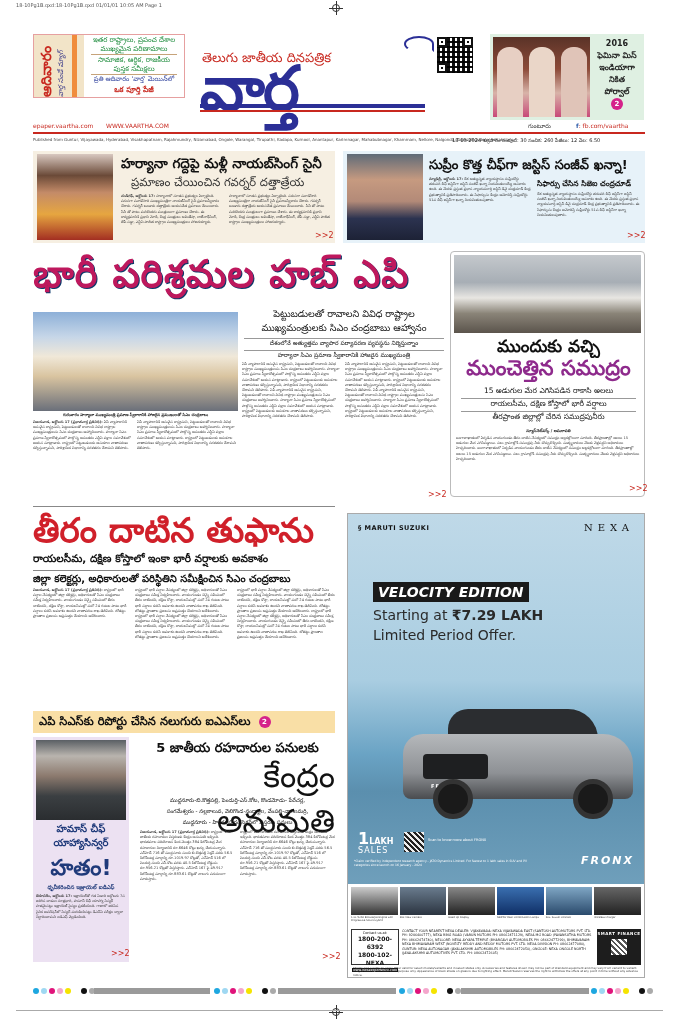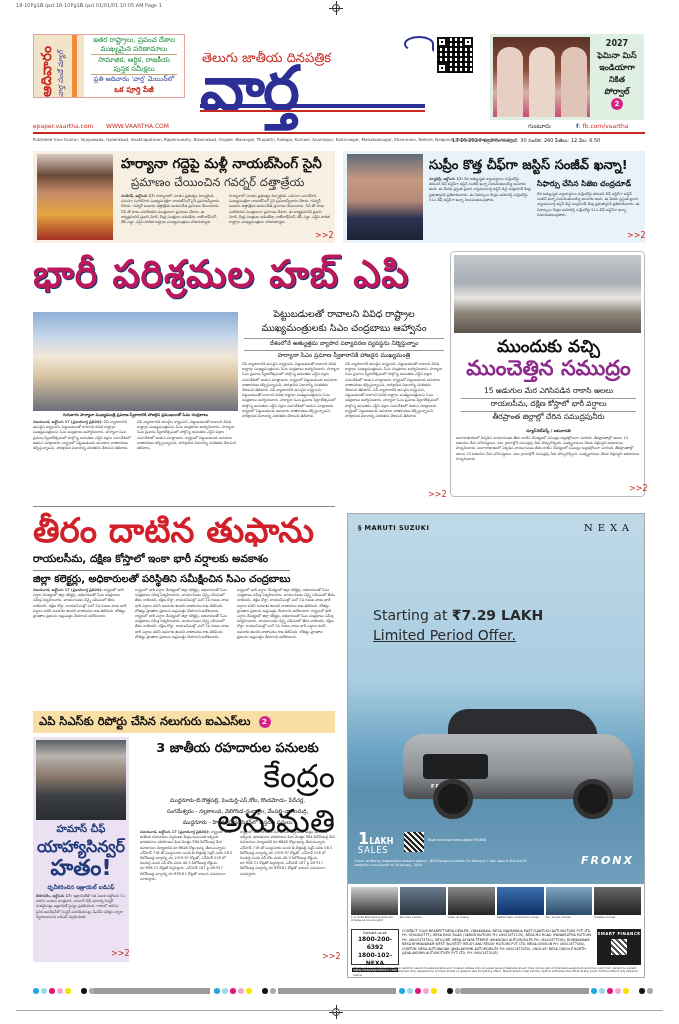--- a/index.html
+++ b/index.html
@@ -80,37 +80,37 @@
   .cyclone-headline { position: absolute; left: 33px; top: 510px; font-size: 34px; font-weight: bold; color: #d0202a; white-space: nowrap; }
   .cyclone-sub1 { position: absolute; left: 33px; top: 552px; font-size: 10.5px; color: #111; font-weight: bold; white-space: nowrap; }
   .cyclone-sub2 { position: absolute; left: 33px; top: 570px; font-size: 10px; color: #111; font-weight: bold; white-space: nowrap; border-top: 1px solid #888; padding-top: 2px; }
 
   .ias-bar { position: absolute; left: 33px; top: 711px; width: 302px; height: 22px; background: #f9dfa6; font-size: 11.5px; font-weight: bold; color: #111; padding: 3px 6px; white-space: nowrap; }
   .ias-bar .badge { display: inline-block; width: 12px; height: 12px; border-radius: 50%; background: #d5238a; color: #fff; font-size: 7px; line-height: 12px; text-align: center; vertical-align: middle; margin-left: 4px; }
 
   .hamas-box { left: 33px; top: 737px; width: 96px; height: 225px; background: #ece1f2; }
   .sinwar-photo { left: 3px; top: 3px; width: 90px; height: 80px; background: linear-gradient(180deg, #5a5f64 0%, #b9b4ae 20%, #8c7a6e 45%, #3b3f42 70%, #2a2d30 100%); }
   .hamas-h1 { position: absolute; left: 0; width: 96px; text-align: center; top: 86px; font-size: 10px; font-weight: bold; color: #1f3a7a; }
-  .hamas-h2 { position: absolute; left: 0; width: 96px; text-align: center; top: 100px; font-size: 16px; font-weight: bold; color: #1f3a7a; }
+  .hamas-h2 { position: absolute; left: 0; width: 96px; text-align: center; top: 100px; font-size: 10px; font-weight: bold; color: #1f3a7a; }
   .hamas-h3 { position: absolute; left: 0; width: 96px; text-align: center; top: 118px; font-size: 22px; font-weight: bold; color: #1f3a7a; }
   .hamas-deck { position: absolute; left: 0; width: 96px; text-align: center; top: 147px; font-size: 5.5px; font-weight: bold; color: #1f3a7a; }
 
   .highway-h1 { position: absolute; left: 140px; top: 740px; width: 195px; text-align: center; font-size: 13px; font-weight: bold; color: #111; }
   .highway-h2 { position: absolute; left: 140px; top: 757px; width: 195px; text-align: right; font-size: 32px; font-weight: normal; color: #111; }
   .highway-deck { position: absolute; left: 140px; width: 195px; text-align: center; font-size: 5.5px; color: #111; white-space: nowrap; }
 
   
   .ad { position: absolute; left: 347px; top: 513px; width: 298px; height: 465px; border: 1px solid #aaa; background: #fff; overflow: hidden; }
   .ad-hero { position: absolute; left: 0; top: 0; width: 296px; height: 370px; background: linear-gradient(180deg, #bfd9e8 0%, #a9cde1 45%, #6aa3c4 65%, #5b8fae 75%, #6f9fbb 100%); }
   .ad-brand { position: absolute; left: 10px; top: 10px; font-size: 6.5px; font-weight: bold; color: #111; letter-spacing: 0.5px; }
   .ad-nexa { position: absolute; right: 10px; top: 8px; font-size: 10px; color: #111; letter-spacing: 5px; font-family: "DejaVu Serif", serif; }
   .ad-velocity { position: absolute; left: 25px; top: 68px; background: #1a1a1a; color: #fff; font-size: 14px; font-weight: bold; font-style: italic; padding: 2px 5px; white-space: nowrap; }
   .ad-starting { position: absolute; left: 25px; top: 93px; font-size: 14px; color: #2a2a2a; white-space: nowrap; }
   .ad-starting b { font-weight: bold; }
-  .ad-limited { position: absolute; left: 25px; top: 113px; font-size: 14px; color: #2a2a2a; white-space: nowrap; text-decoration: underline; }
+  .ad-limited { position: absolute; left: 25px; top: 113px; font-size: 14px; color: #2a2a2a; white-space: nowrap; }
   .car { position: absolute; left: 55px; top: 195px; width: 230px; height: 110px; }
   .car-body { position: absolute; left: 0; top: 25px; width: 230px; height: 65px; background: linear-gradient(180deg, #b5b8bb 0%, #8e9195 60%, #4a4c4f 100%); border-radius: 20px 30px 8px 8px; }
   .car-roof { position: absolute; left: 45px; top: 0; width: 150px; height: 35px; background: #2b2d30; border-radius: 20px 30px 0 0; }
   .car-grille { position: absolute; left: 20px; top: 45px; width: 65px; height: 25px; background: #1e1f21; border-radius: 4px; }
   .car-wheel { position: absolute; top: 70px; width: 40px; height: 40px; border-radius: 50%; background: #1a1a1a; border: 5px solid #333; }
   .car-badge { position: absolute; left: 28px; top: 74px; font-size: 5px; color: #fff; font-weight: bold; letter-spacing: 1px; }
   .lakh { position: absolute; left: 10px; top: 320px; color: #fff; font-size: 8px; font-weight: bold; line-height: 9px; }
   .ad-qr { position: absolute; left: 56px; top: 318px; width: 20px; height: 20px; background: repeating-linear-gradient(45deg, #222 0 2px, #eee 2px 4px); }
   .ad-scan { position: absolute; left: 80px; top: 324px; color: #fff; font-size: 3.5px; }
   .ad-claim { position: absolute; left: 6px; top: 345px; color: #fff; font-size: 3px; width: 180px; }
@@ -171,21 +171,21 @@
   <div class="c" style="left:0;bottom:0;"></div>
 </div>
 
 <div class="miss-panel">
   <div class="miss-photo">
     <div class="girl" style="left:4px;"></div>
     <div class="girl" style="left:36px; background:#ead6c8;"></div>
     <div class="girl" style="left:68px; background:#e0c4b8;"></div>
   </div>
   <div class="miss-text">
-    <div>2027</div>
+    <div>2016</div>
     <div>ఫెమినా మిస్</div>
     <div>ఇండియాగా</div>
     <div>నికిత</div>
     <div>పోర్వాల్</div>
     <span class="miss-badge">2</span>
   </div>
 </div>
 
 <div class="web-row" style="left:33px;">epaper.vaartha.com</div>
 <div class="web-row" style="left:106px;">WWW.VAARTHA.COM</div>
@@ -254,33 +254,34 @@
 <div class="box hamas-box">
   <div class="photo sinwar-photo"></div>
   <div class="hamas-h1">హమాస్ చీఫ్</div>
   <div class="hamas-h2">యాహ్యాసిన్వర్</div>
   <div class="hamas-h3">హతం!</div>
   <div class="hamas-deck">ధృవీకరించిన ఇజ్రాయెల్ ఐడిఎఫ్</div>
   <div class="text-col" style="left:3px; top:157px; width:90px; height:62px;"><b>జెరూసలెం, అక్టోబరు 17:</b> <span>ఇజ్రాయెల్‌తో గత ఏడాది అక్టోబరు 7న జరిగిన దాడుల సూత్రధారి, హమాస్ చీఫ్ యాహ్యా సిన్వర్ హతమైనట్లు ఇజ్రాయెల్ సైన్యం ప్రకటించింది. గాజాలో జరిపిన సైనిక ఆపరేషన్‌లో సిన్వర్ మరణించినట్లు డీఎన్ఏ పరీక్షల ద్వారా నిర్ధారించామని ఐడిఎఫ్ వెల్లడించింది.</span></div>
   <div class="contd" style="left:78px; top:212px;">&gt;&gt;2</div>
 </div>
 
-<div class="highway-h1">3 జాతీయ రహదారుల పనులకు</div>
+<div class="highway-h1">5 జాతీయ రహదారుల పనులకు</div>
 <div class="highway-h2">కేంద్రం అనుమతి</div>
 <div class="highway-deck" style="top:797px;">ముద్దనూరు-బి.కొత్తపల్లి, పెండుర్తి-ఎస్.కోట, కొండమోడు- పేరేచర్ల,</div>
 <div class="highway-deck" style="top:808px;">సంగమేశ్వరం - నల్లకాలువ, వెలిగొండ-నంద్యాల, వేంపల్లి-చాగలమర్రి,</div>
 <div class="highway-deck" style="top:819px;">ముద్దనూరు - హిందూపురం సెక్షన్‌లో విస్తరణ పనులు</div>
 <div class="text-col" style="left:140px; top:830px; width:95px; height:130px;"><b>విజయవాడ, అక్టోబరు 17 (ప్రభాతవార్త ప్రతినిధి):</b> <span>రాష్ట్రంలో ఏడు జాతీయ రహదారుల విస్తరణకు కేంద్రం అనుమతి ఇచ్చింది. భారతమాల పరియోజన కింద మొత్తం 384 కిలోమీటర్ల మేర రహదారుల నిర్మాణానికి రూ.6646 కోట్లు ఖర్చు చేయనున్నారు. ఎన్‌హెచ్ 716 తో ముద్దనూరు నుంచి బి.కొత్తపల్లి సెక్షన్ వరకు 56.5 కిలోమీటర్ల మార్గాన్ని రూ.1019.97 కోట్లతో, ఎన్‌హెచ్ 516 లో పెందుర్తి నుంచి ఎస్.కోట వరకు 40.5 కిలోమీటర్ల రోడ్డును రూ.956.21 కోట్లతో విస్తరిస్తారు. ఎన్‌హెచ్ 167 పై 49.917 కిలోమీటర్ల మార్గాన్ని రూ.883.61 కోట్లతో నాలుగు వరుసలుగా మారుస్తారు.</span></div>
 <div class="text-col" style="left:240px; top:830px; width:95px; height:130px;"><span>రాష్ట్రంలో ఏడు జాతీయ రహదారుల విస్తరణకు కేంద్రం అనుమతి ఇచ్చింది. భారతమాల పరియోజన కింద మొత్తం 384 కిలోమీటర్ల మేర రహదారుల నిర్మాణానికి రూ.6646 కోట్లు ఖర్చు చేయనున్నారు. ఎన్‌హెచ్ 716 తో ముద్దనూరు నుంచి బి.కొత్తపల్లి సెక్షన్ వరకు 56.5 కిలోమీటర్ల మార్గాన్ని రూ.1019.97 కోట్లతో, ఎన్‌హెచ్ 516 లో పెందుర్తి నుంచి ఎస్.కోట వరకు 40.5 కిలోమీటర్ల రోడ్డును రూ.956.21 కోట్లతో విస్తరిస్తారు. ఎన్‌హెచ్ 167 పై 49.917 కిలోమీటర్ల మార్గాన్ని రూ.883.61 కోట్లతో నాలుగు వరుసలుగా మారుస్తారు.</span></div>
 <div class="contd" style="left:322px; top:952px;">&gt;&gt;2</div>
 
 <div class="ad">
   <div class="ad-hero">
     <div class="ad-brand">§ <span>MARUTI SUZUKI</span></div>
     <div class="ad-nexa">NEXA</div>
+    <div class="ad-velocity">VELOCITY EDITION</div>
     <div class="ad-starting"><span>Starting at </span><b>₹7.29 LAKH</b></div>
     <div class="ad-limited">Limited Period Offer.</div>
     <div class="car">
       <div class="car-roof"></div>
       <div class="car-body"></div>
       <div class="car-grille"></div>
       <div class="car-badge">FRONX</div>
       <div class="car-wheel" style="left:30px;"></div>
       <div class="car-wheel" style="left:170px;"></div>
     </div>

